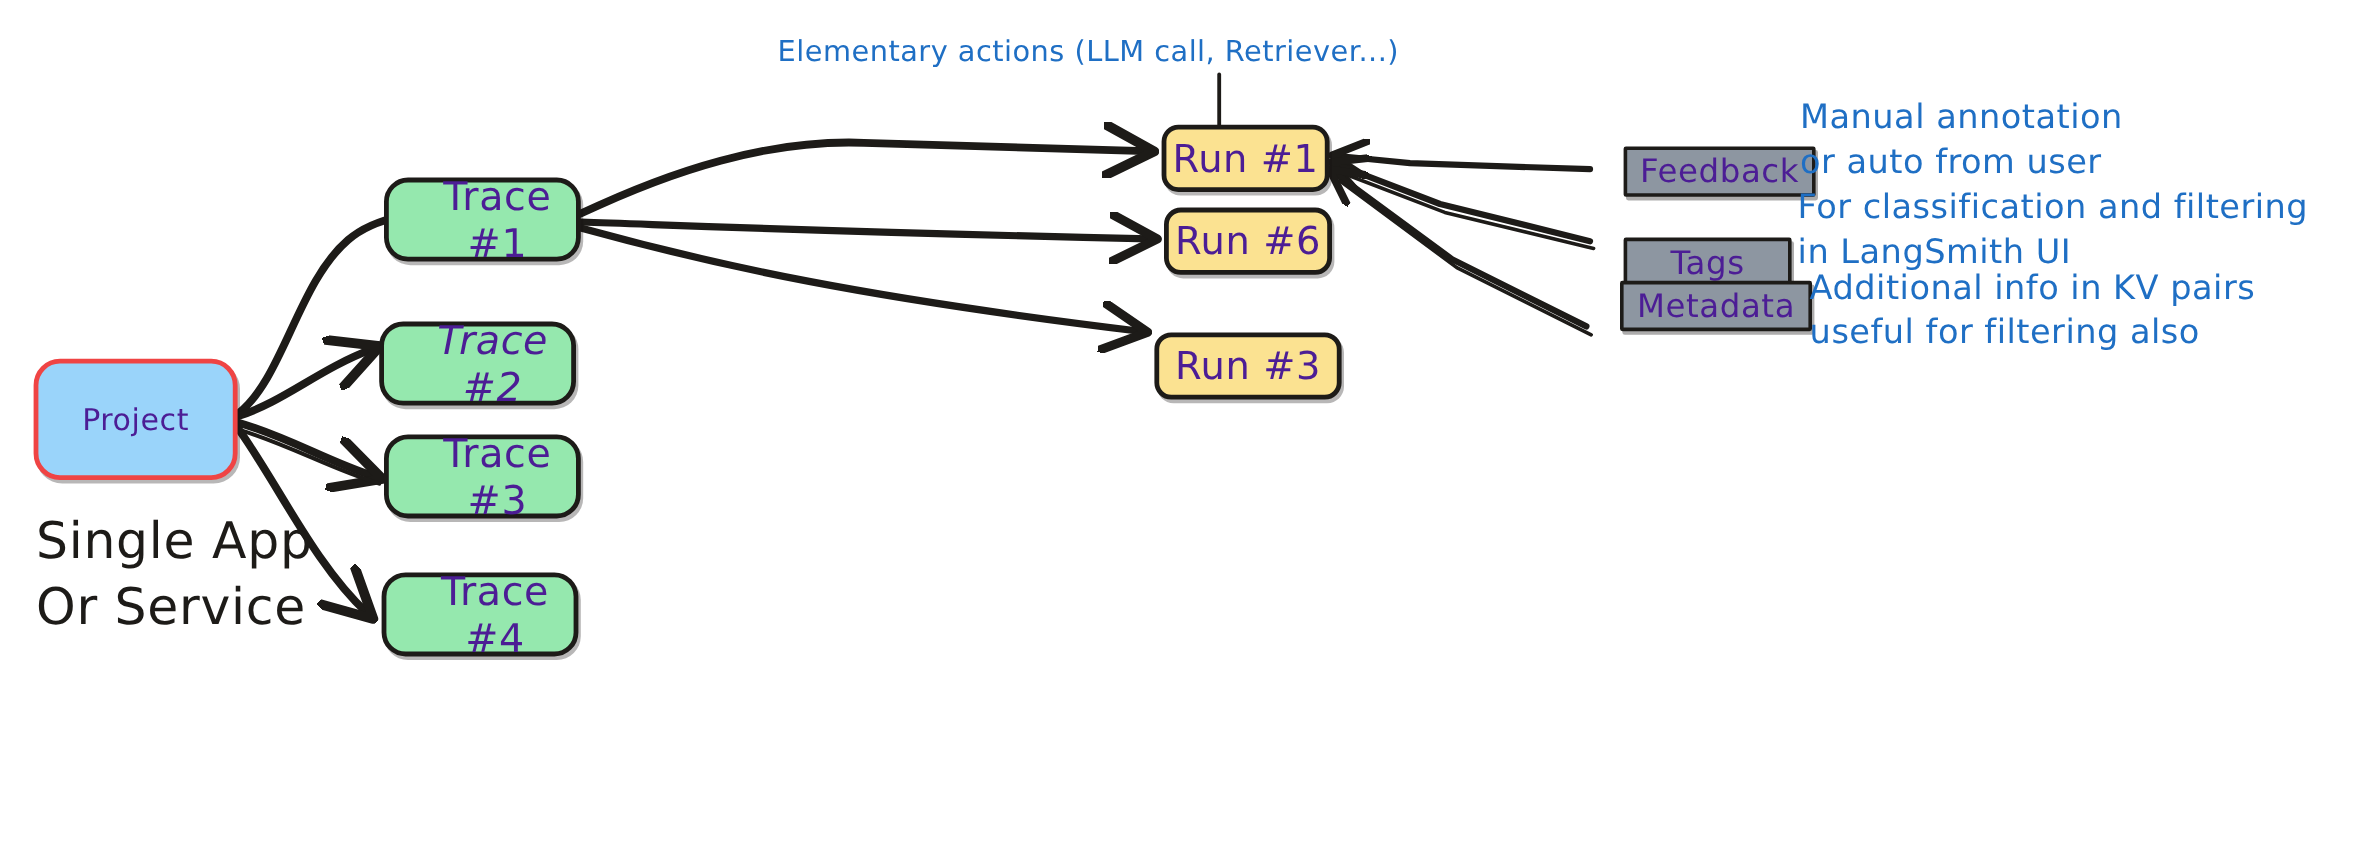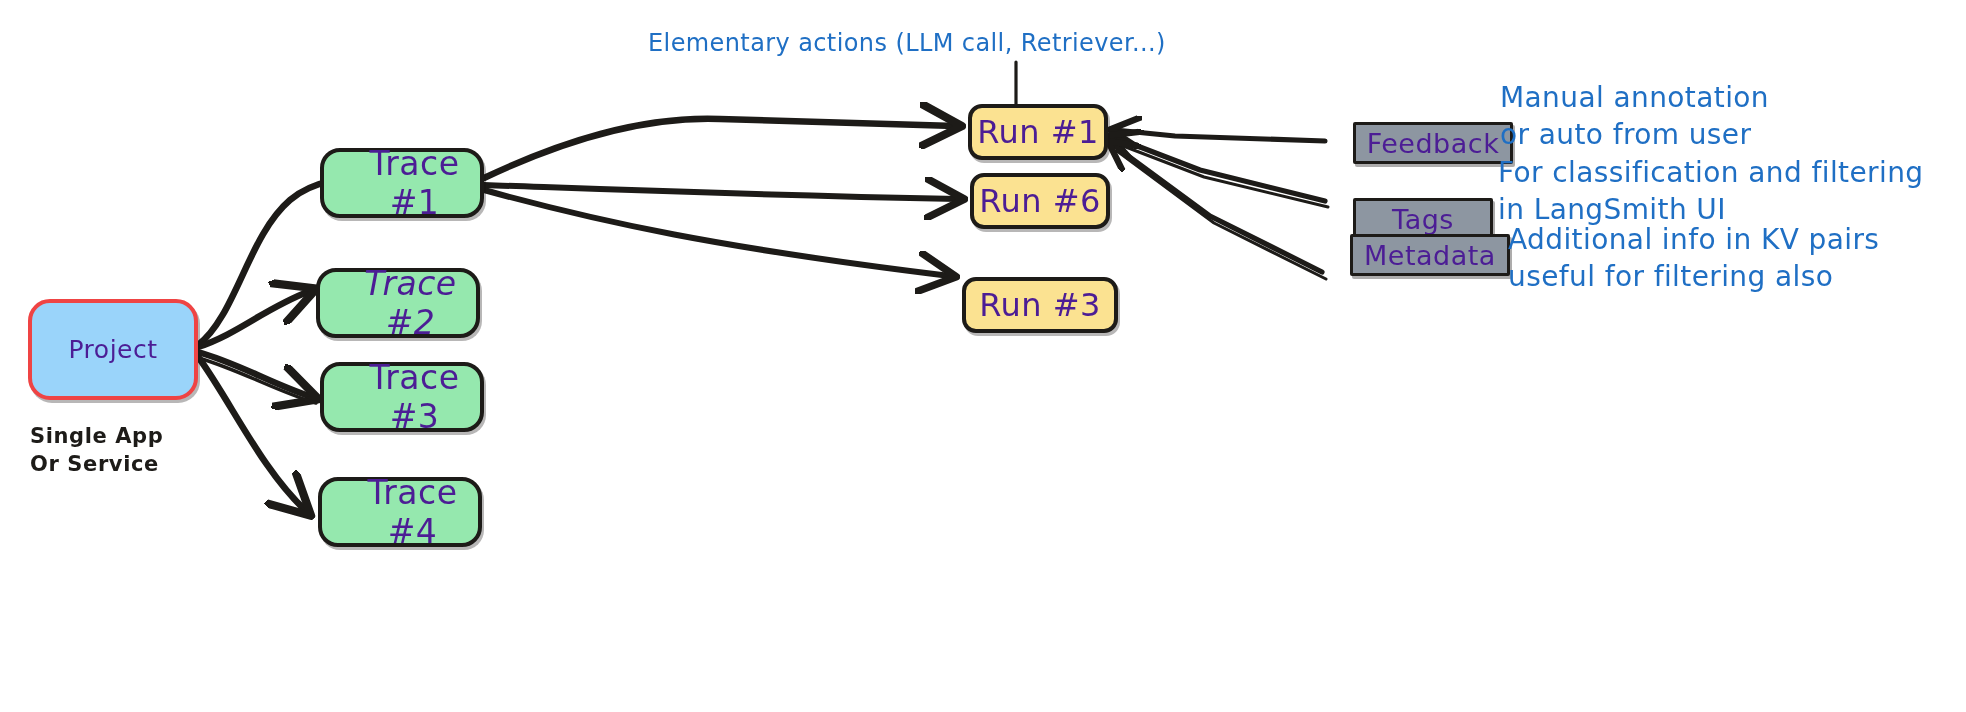--- a/index.html
+++ b/index.html
@@ -63,26 +63,25 @@
     background: #8d96a1;
     border: 3px solid #1d1b18;
     border-radius: 2px;
     font-size: 27px;
     box-shadow: 2px 3px 0 rgba(20,18,16,0.35);
     margin-left: 28px;
   }
   .caption {
     position: absolute;
     color: #1d1b18;
-    font-size: 21px;
+    font-size: 42px;
     line-height: 1.32;
     letter-spacing: 0.6px;
     white-space: pre-line;
     z-index: 3;
-    font-weight: bold;
   }
   .annotation {
     position: absolute;
     color: #1f6fc4;
     font-size: 28px;
     line-height: 1.32;
     letter-spacing: 0.4px;
     white-space: pre-line;
     z-index: 3;
   }

